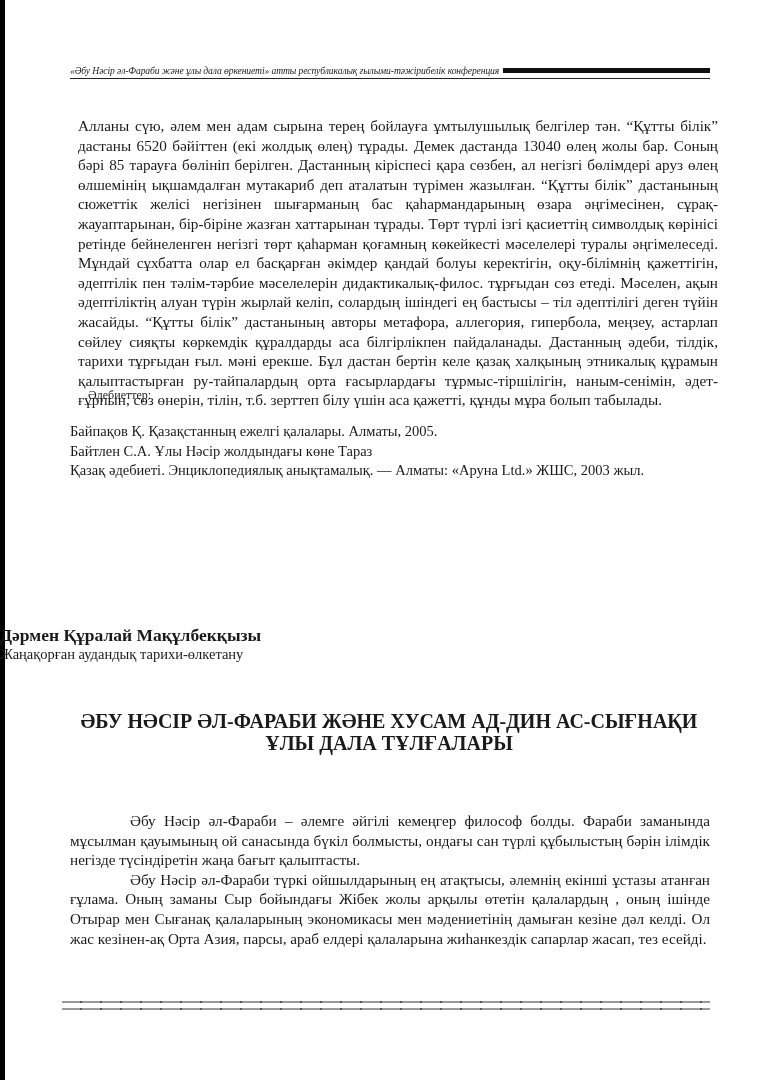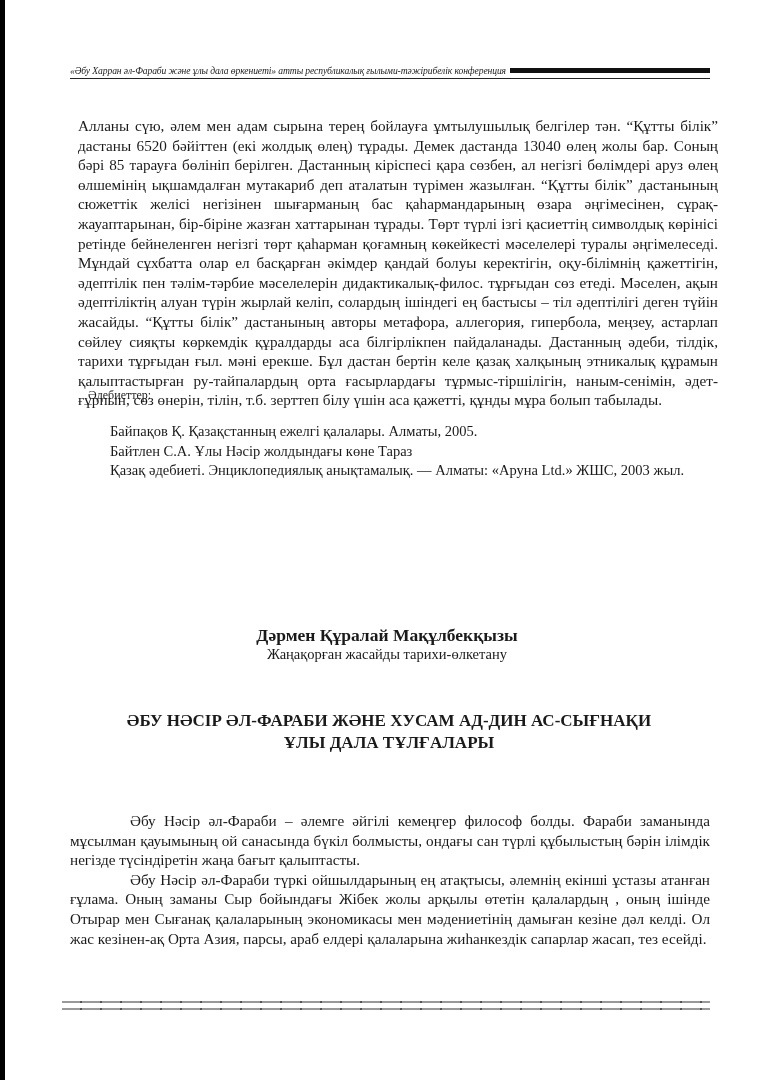--- a/index.html
+++ b/index.html
@@ -17,62 +17,62 @@
       white-space: nowrap; color: #222; letter-spacing: -0.1px;
     }
     .running-header .bar { flex: 1; height: 5px; background: #111; margin-left: 4px; margin-top: 1px; }
     .para {
       position: absolute; left: 70px; width: 640px; font-size: 15.2px; line-height: 19.6px;
       text-align: justify; text-align-last: left;
     }
     .p1 { top: 116px; margin-left: 8px; }
     .refs-title { position: absolute; left: 88px; top: 388px; font-size: 12px; font-weight: normal; }
     .refs { position: absolute; left: 70px; top: 422px; font-size: 14.5px; line-height: 19.6px; }
-    .refs div { white-space: nowrap; margin-left: 40px; }
-    .author-block { position: absolute; left: 0; width: 774px; top: 624px; text-align: center; }
+    .refs div { white-space: nowrap; }
+    .author-block { position: absolute; left: 0; width: 774px; top: 624px; }
     .author-name { font-size: 17.5px; font-weight: bold; line-height: 22px; }
     .author-aff { font-size: 14.5px; line-height: 17.5px; }
     .article-title {
       position: absolute; left: 0; width: 778px; top: 710px; text-align: center;
-      font-size: 17px; font-weight: bold; line-height: 22px;
+      font-size: 20px; font-weight: bold; line-height: 22px;
     }
     .body2 { top: 811px; }
     .body2 p { margin: 0; text-indent: 60px; }
     .footer-lines { position: absolute; left: 62px; width: 648px; top: 1001px; }
     .dash-line {
       height: 2px; margin-bottom: 5px;
       background: repeating-linear-gradient(90deg, #999 0, #999 18px, #555 18px, #555 20px);
     }
     .page-number {
       position: absolute; left: 0; width: 778px; top: 970px; text-align: right;
       font-style: italic; font-size: 12px; padding-left: 40px;
     }
   </style>
 </head>
 <body>
 
 <div class="left-edge"></div>
 
 <div class="running-header">
-  <span class="txt">«Әбу Харран әл-Фараби және ұлы дала өркениеті» атты республикалық ғылыми-тәжірибелік конференция</span>
+  <span class="txt">«Әбу Нәсір әл-Фараби және ұлы дала өркениеті» атты республикалық ғылыми-тәжірибелік конференция</span>
   <span class="bar"></span>
 </div>
 
 <div class="para p1">Алланы сүю, әлем мен адам сырына терең бойлауға ұмтылушылық белгілер тән. “Құтты білік” дастаны 6520 бәйіттен (екі жолдық өлең) тұрады. Демек дастанда 13040 өлең жолы бар. Соның бәрі 85 тарауға бөлініп берілген. Дастанның кіріспесі қара сөзбен, ал негізгі бөлімдері аруз өлең өлшемінің ықшамдалған мутакариб деп аталатын түрімен жазылған. “Құтты білік” дастанының сюжеттік желісі негізінен шығарманың бас қаһармандарының өзара әңгімесінен, сұрақ-жауаптарынан, бір-біріне жазған хаттарынан тұрады. Төрт түрлі ізгі қасиеттің символдық көрінісі ретінде бейнеленген негізгі төрт қаһарман қоғамның көкейкесті мәселелері туралы әңгімелеседі. Мұндай сұхбатта олар ел басқарған әкімдер қандай болуы керектігін, оқу-білімнің қажеттігін, әдептілік пен тәлім-тәрбие мәселелерін дидактикалық-филос. тұрғыдан сөз етеді. Мәселен, ақын әдептіліктің алуан түрін жырлай келіп, солардың ішіндегі ең бастысы – тіл әдептілігі деген түйін жасайды. “Құтты білік” дастанының авторы метафора, аллегория, гипербола, меңзеу, астарлап сөйлеу сияқты көркемдік құралдарды аса білгірлікпен пайдаланады. Дастанның әдеби, тілдік, тарихи тұрғыдан ғыл. мәні ерекше. Бұл дастан бертін келе қазақ халқының этникалық құрамын қалыптастырған ру-тайпалардың орта ғасырлардағы тұрмыс-тіршілігін, наным-сенімін, әдет-ғұрпын, сөз өнерін, тілін, т.б. зерттеп білу үшін аса қажетті, құнды мұра болып табылады.</div>
 
 <div class="refs-title">Әдебиеттер:</div>
 <div class="refs">
   <div>Байпақов Қ. Қазақстанның ежелгі қалалары. Алматы, 2005.</div>
   <div>Байтлен С.А. Ұлы Нәсір жолдындағы көне Тараз</div>
   <div>Қазақ әдебиеті. Энциклопедиялық анықтамалық. — Алматы: «Аруна Ltd.» ЖШС, 2003 жыл.</div>
 </div>
 
 <div class="author-block">
   <div class="author-name">Дәрмен Құралай Мақұлбекқызы</div>
-  <div class="author-aff">Жаңақорған жасайды тарихи-өлкетану</div>
+  <div class="author-aff">Жаңақорған аудандық тарихи-өлкетану</div>
 </div>
 
 <div class="article-title">
   <div>ӘБУ НӘСІР ӘЛ-ФАРАБИ ЖӘНЕ ХУСАМ АД-ДИН АС-СЫҒНАҚИ</div>
   <div>ҰЛЫ ДАЛА ТҰЛҒАЛАРЫ</div>
 </div>
 
 <div class="para body2">
   <p>Әбу Нәсір әл-Фараби – әлемге әйгілі кемеңгер философ болды. Фараби заманында мұсылман қауымының ой санасында бүкіл болмысты, ондағы сан түрлі құбылыстың бәрін ілімдік негізде түсіндіретін жаңа бағыт қалыптасты.</p>
   <p>Әбу Нәсір әл-Фараби түркі ойшылдарының ең атақтысы, әлемнің екінші ұстазы атанған ғұлама. Оның заманы Сыр бойындағы Жібек жолы арқылы өтетін қалалардың , оның ішінде Отырар мен Сығанақ қалаларының  экономикасы мен мәдениетінің дамыған кезіне дәл келді. Ол жас кезінен-ақ Орта Азия, парсы, араб елдері қалаларына жиһанкездік  сапарлар жасап, тез есейді.</p>

